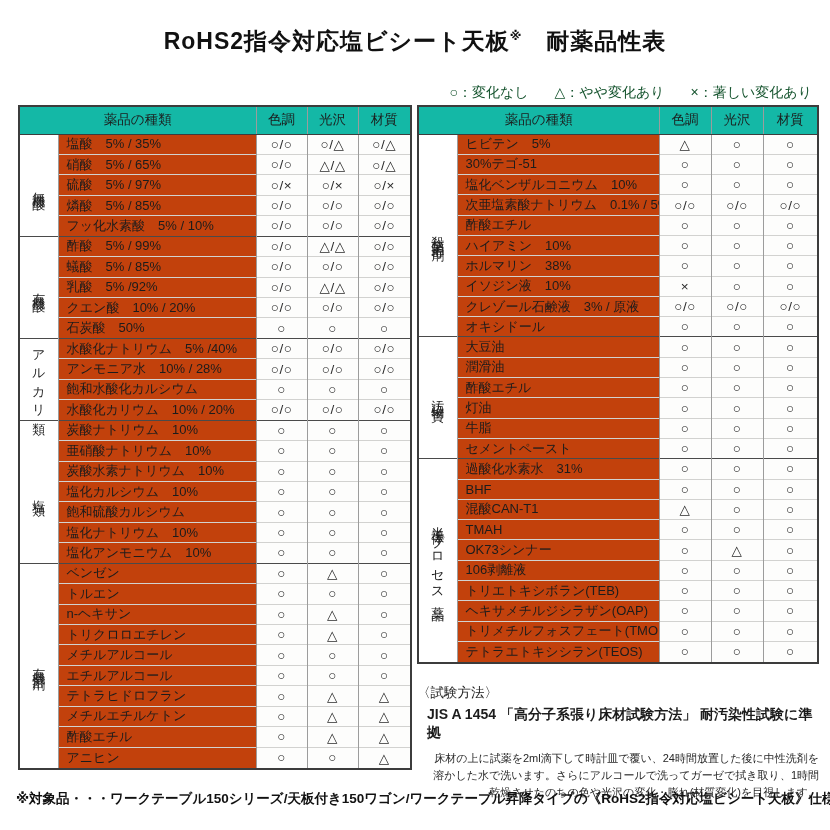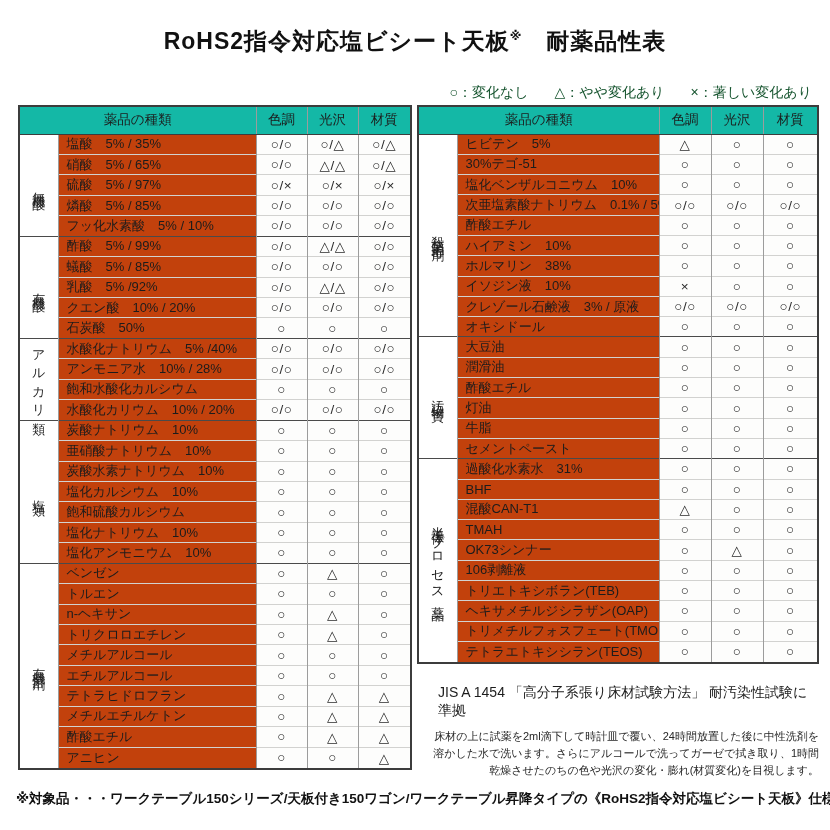--- a/index.html
+++ b/index.html
@@ -100,21 +100,21 @@
   .ctable tbody tr.gstart td { border-top: 1.5px solid #4a4a4a; margin-left: 36px; }
 
   .test-method {
     position: absolute;
     left: 417px;
     top: 684px;
     width: 402px;
     color: #1c1c1c;
   }
   .tm-heading  { font-size: 13.5px; margin: 0 0 4px 0; }
-  .tm-standard { font-size: 14px; font-weight: normal; margin: 0 0 8px 21px; }
+  .tm-standard { font-size: 14px; font-weight: bold; margin: 0 0 8px 10px; }
   .tm-body {
     font-size: 11px;
     line-height: 1.55;
     margin: 0 0 0 10px;
     color: #262626;
     text-align: right;
   }
 
   .footnote {
     position: absolute;
@@ -530,19 +530,20 @@
             <td class="cname">テトラエトキシシラン(TEOS)</td>
             <td class="csym">○</td>
             <td class="csym">○</td>
             <td class="csym">○</td>
           </tr>
         </tbody>
       </table>
   </div>
 
   <div class="test-method">
+    <p class="tm-heading">〈試験方法〉</p>
     <p class="tm-standard">JIS A 1454 「高分子系張り床材試験方法」 耐汚染性試験に準拠</p>
     <p class="tm-body">床材の上に試薬を2ml滴下して時計皿で覆い、24時間放置した後に中性洗剤を溶かした水で洗います。さらにアルコールで洗ってガーゼで拭き取り、1時間乾燥させたのちの色や光沢の変化・膨れ(材質変化)を目視します。</p>
   </div>
 
   <div class="footnote">※対象品・・・ワークテーブル150シリーズ/天板付き150ワゴン/ワークテーブル昇降タイプの《RoHS2指令対応塩ビシート天板》仕様</div>
 
 </div>
 
 </body></html>

